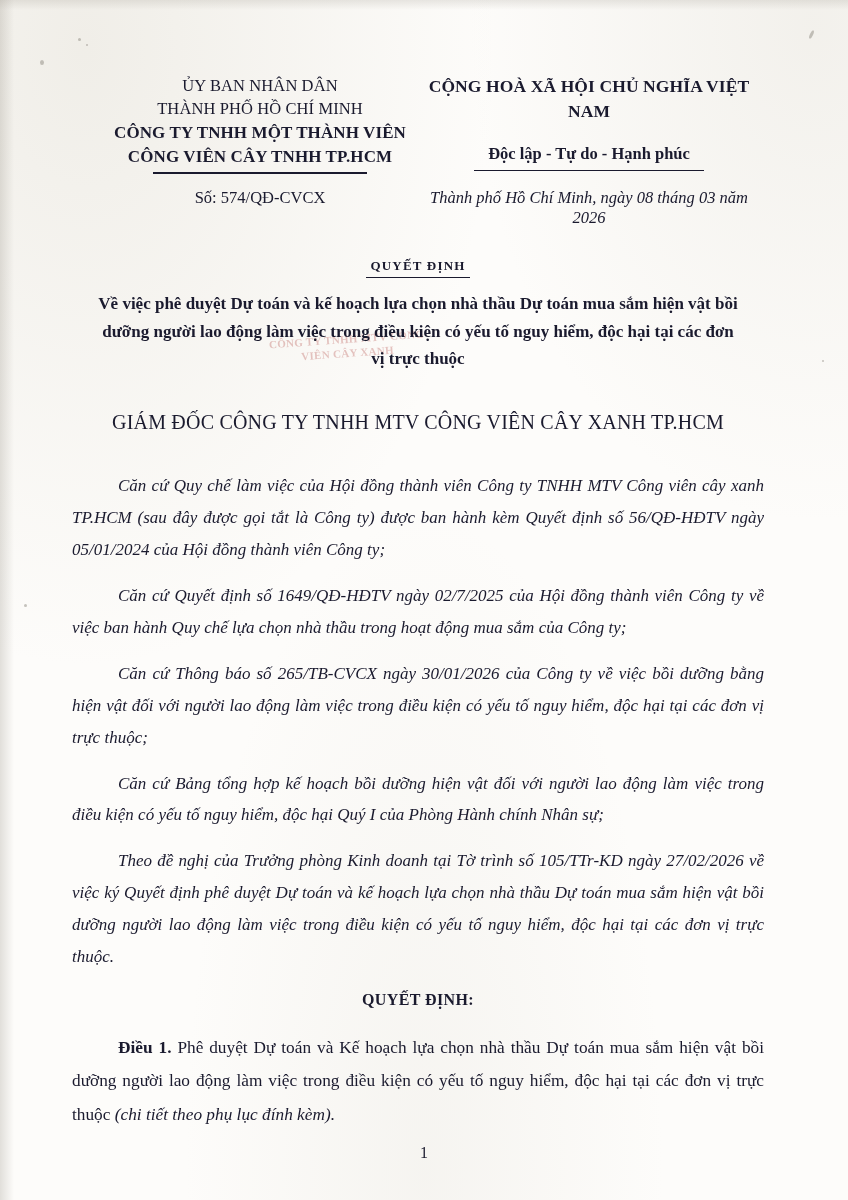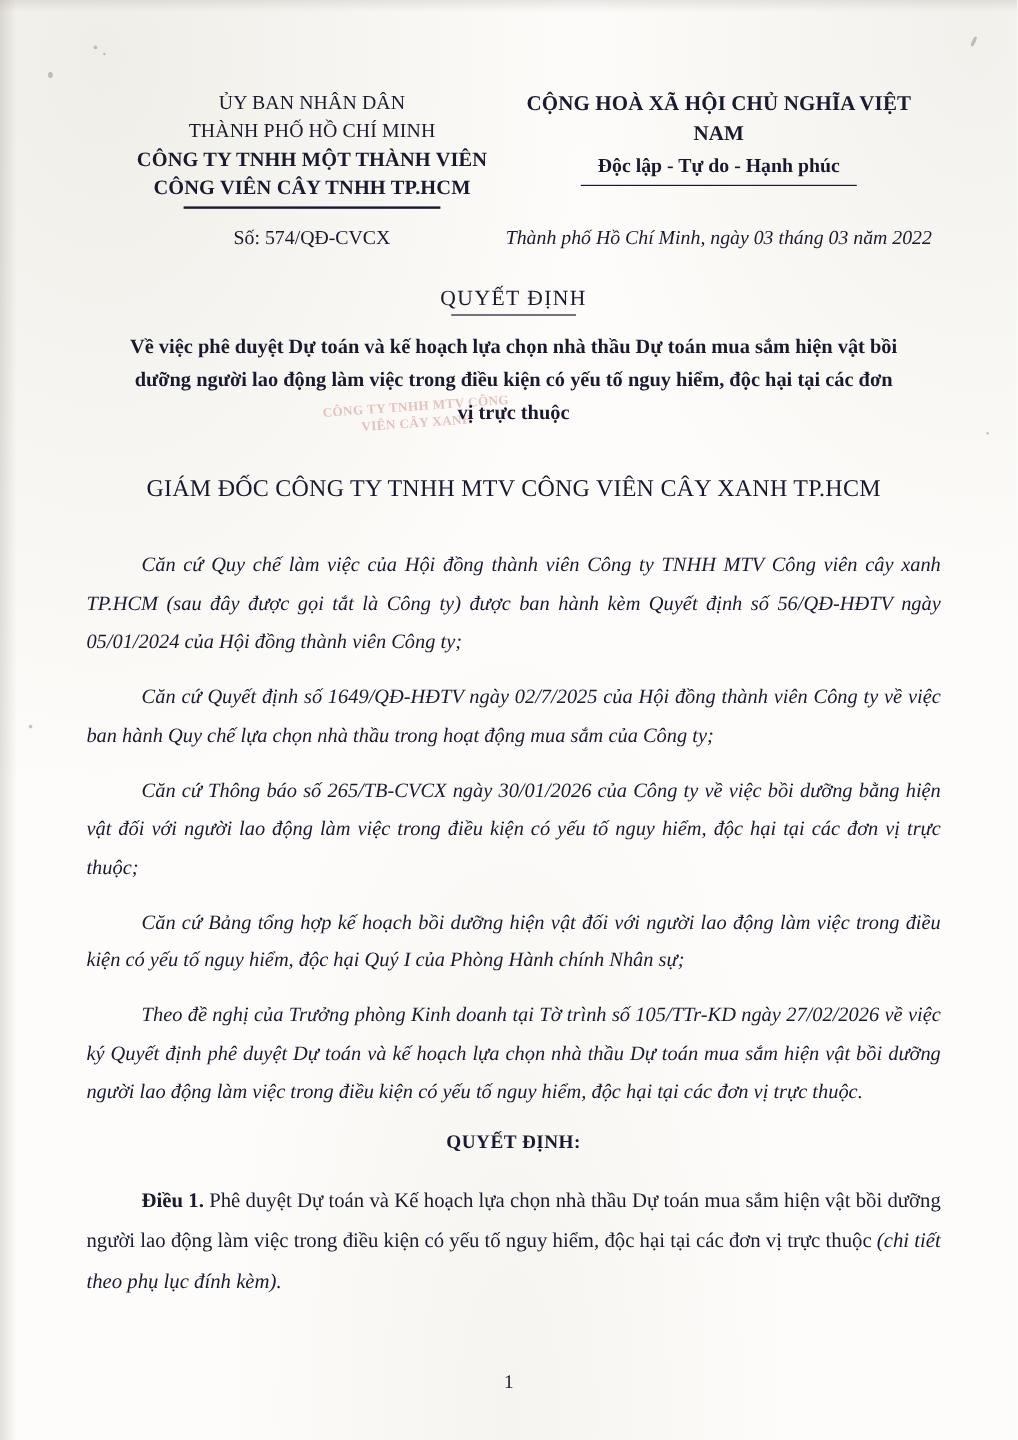--- a/index.html
+++ b/index.html
@@ -43,21 +43,21 @@
   .edge-shadow-top {
     position: absolute;
     top: 0; left: 0; right: 0;
     height: 10px;
     background: linear-gradient(to bottom, rgba(170,165,155,0.25), rgba(255,255,255,0));
     pointer-events: none;
   }
 
   .content {
     position: relative;
-    padding: 60px 64px 0 72px;
+    padding: 60px 84px 0 72px;
   }
 
   
   .header {
     display: flex;
     justify-content: space-between;
     align-items: flex-start;
     margin-top: 14px;
   }
   .header-left {
@@ -82,21 +82,21 @@
   .nation-line {
     font-weight: bold;
     font-size: 17.5px;
     line-height: 1.45;
     letter-spacing: 0.1px;
   }
   .nation-sub {
     font-weight: bold;
     font-size: 16.5px;
     line-height: 1.5;
-    margin-top: 1px;
+    margin-top: 17px;
   }
   .rule {
     height: 1.6px;
     background: #1a1a2e;
     margin: 3px auto 0 auto;
   }
   .rule-left { width: 214px; }
   .rule-right { width: 230px; }
 
   .subheader {
@@ -118,22 +118,22 @@
     font-size: 16.5px;
     margin-right: 6px;
   }
 
   
   .title-block {
     text-align: center;
     margin-top: 30px;
   }
   .decision-word {
-    font-weight: normal;
-    font-size: 18px;
+    font-weight: bold;
+    font-size: 13px;
     letter-spacing: 1.2px;
     text-align: center;
   }
   .decision-rule {
     width: 104px;
     height: 1.6px;
     background: #1a1a2e;
     margin: 3px auto 0 auto;
   }
   .title-text {
@@ -251,21 +251,21 @@
       </div>
       <div class="header-right">
         <div class="nation-line">CỘNG HOÀ XÃ HỘI CHỦ NGHĨA VIỆT NAM</div>
         <div class="nation-sub">Độc lập - Tự do - Hạnh phúc</div>
         <div class="rule rule-right"></div>
       </div>
     </div>
 
     <div class="subheader">
       <div class="doc-number">Số: 574/QĐ-CVCX</div>
-      <div class="doc-date">Thành phố Hồ Chí Minh, ngày 03 tháng 03 năm 2022</div>
+      <div class="doc-date">Thành phố Hồ Chí Minh, ngày 08 tháng 03 năm 2026</div>
     </div>
 
     <div class="title-block">
       <div class="decision-word">QUYẾT ĐỊNH</div>
       <div class="decision-rule"></div>
       <div class="title-text">Về việc phê duyệt Dự toán và kế hoạch lựa chọn nhà thầu Dự toán mua sắm hiện vật bồi dưỡng người lao động làm việc trong điều kiện có yếu tố nguy hiểm, độc hại tại các đơn vị trực thuộc</div>
     </div>
 
     <div class="issuer">GIÁM ĐỐC CÔNG TY TNHH MTV CÔNG VIÊN CÂY XANH TP.HCM</div>
 

